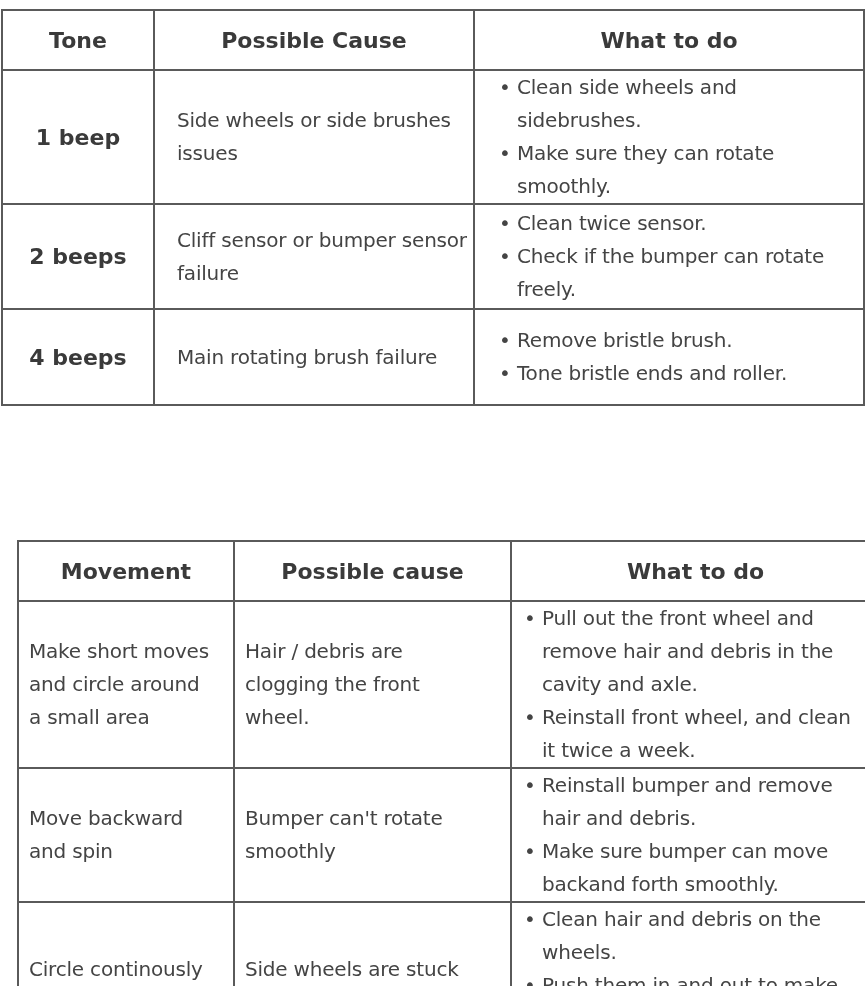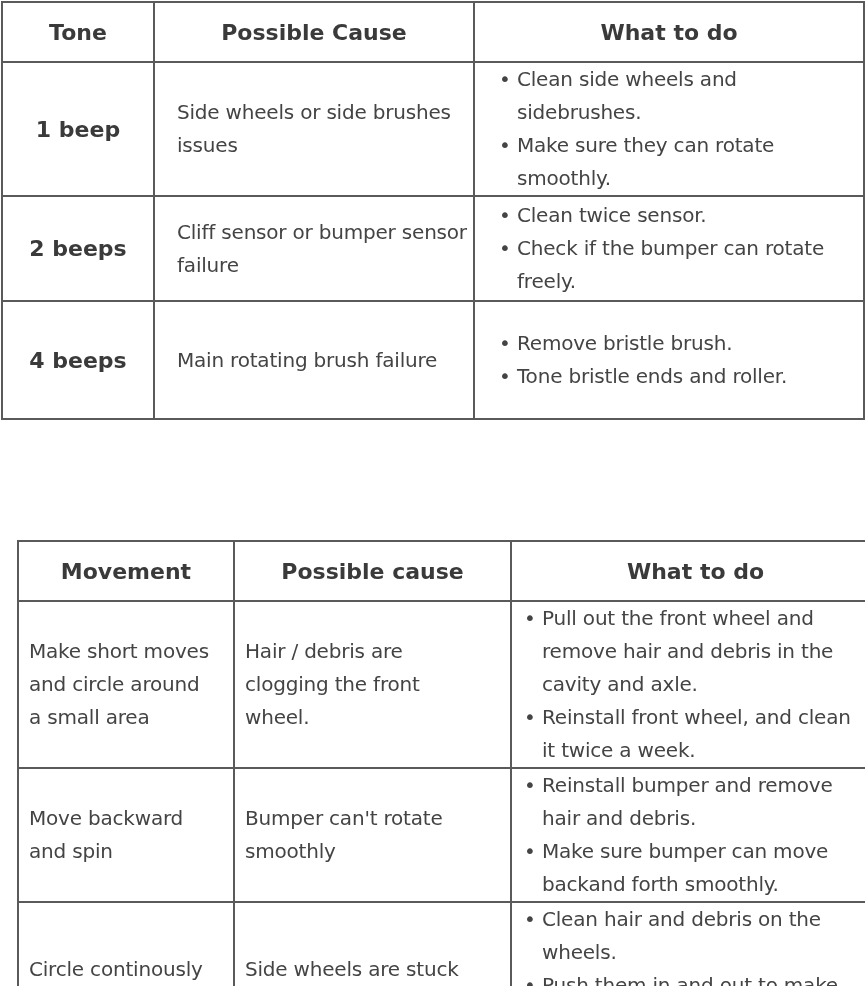--- a/index.html
+++ b/index.html
@@ -8,21 +8,21 @@
   table { border-collapse: collapse; position: absolute; table-layout: fixed; }
   td, th { border: 2px solid #5a5a5a; padding: 0; vertical-align: middle; }
   th { font-weight: bold; font-size: 22px; color: #3a3a3a; text-align: center; }
   .tone { font-weight: bold; font-size: 22px; color: #3a3a3a; text-align: center; }
   .cell { font-size: 20px; line-height: 33px; color: #444; font-weight: normal; letter-spacing: -0.2px; }
   .pad-l { padding-left: 22px; padding-right: 6px; }
   .pad-m { padding-left: 10px; padding-right: 22px; }
   ul { list-style: none; margin: 0; padding: 0; }
   li { position: relative; padding-left: 20px; }
   li::before { content: "\2022"; position: absolute; left: 2px; top: 0; }
-  .t1 { left: 1px; top: 1px; width: 862px; }
+  .t1 { left: 1px; top: 9px; width: 862px; }
   .t2 { left: 17px; top: 540px; width: 862px; }
 </style>
 </head>
 <body>
 
 <table class="t1">
   <colgroup>
       <col style="width:152px">
       <col style="width:320px">
       <col style="width:390px">
@@ -46,21 +46,21 @@
   <tr style="height:105px">
     <td class="tone">2 beeps</td>
     <td class="cell pad-l">Cliff sensor or bumper sensor failure</td>
     <td class="cell pad-l">
       <ul>
         <li>Clean twice sensor.</li>
         <li>Check if the bumper can rotate freely.</li>
       </ul>
     </td>
   </tr>
-  <tr style="height:118px">
+  <tr style="height:96px">
     <td class="tone">4 beeps</td>
     <td class="cell pad-l">Main rotating brush failure</td>
     <td class="cell pad-l">
       <ul>
         <li>Remove bristle brush.</li>
         <li>Tone bristle ends and roller.</li>
       </ul>
     </td>
   </tr>
 </tbody>

